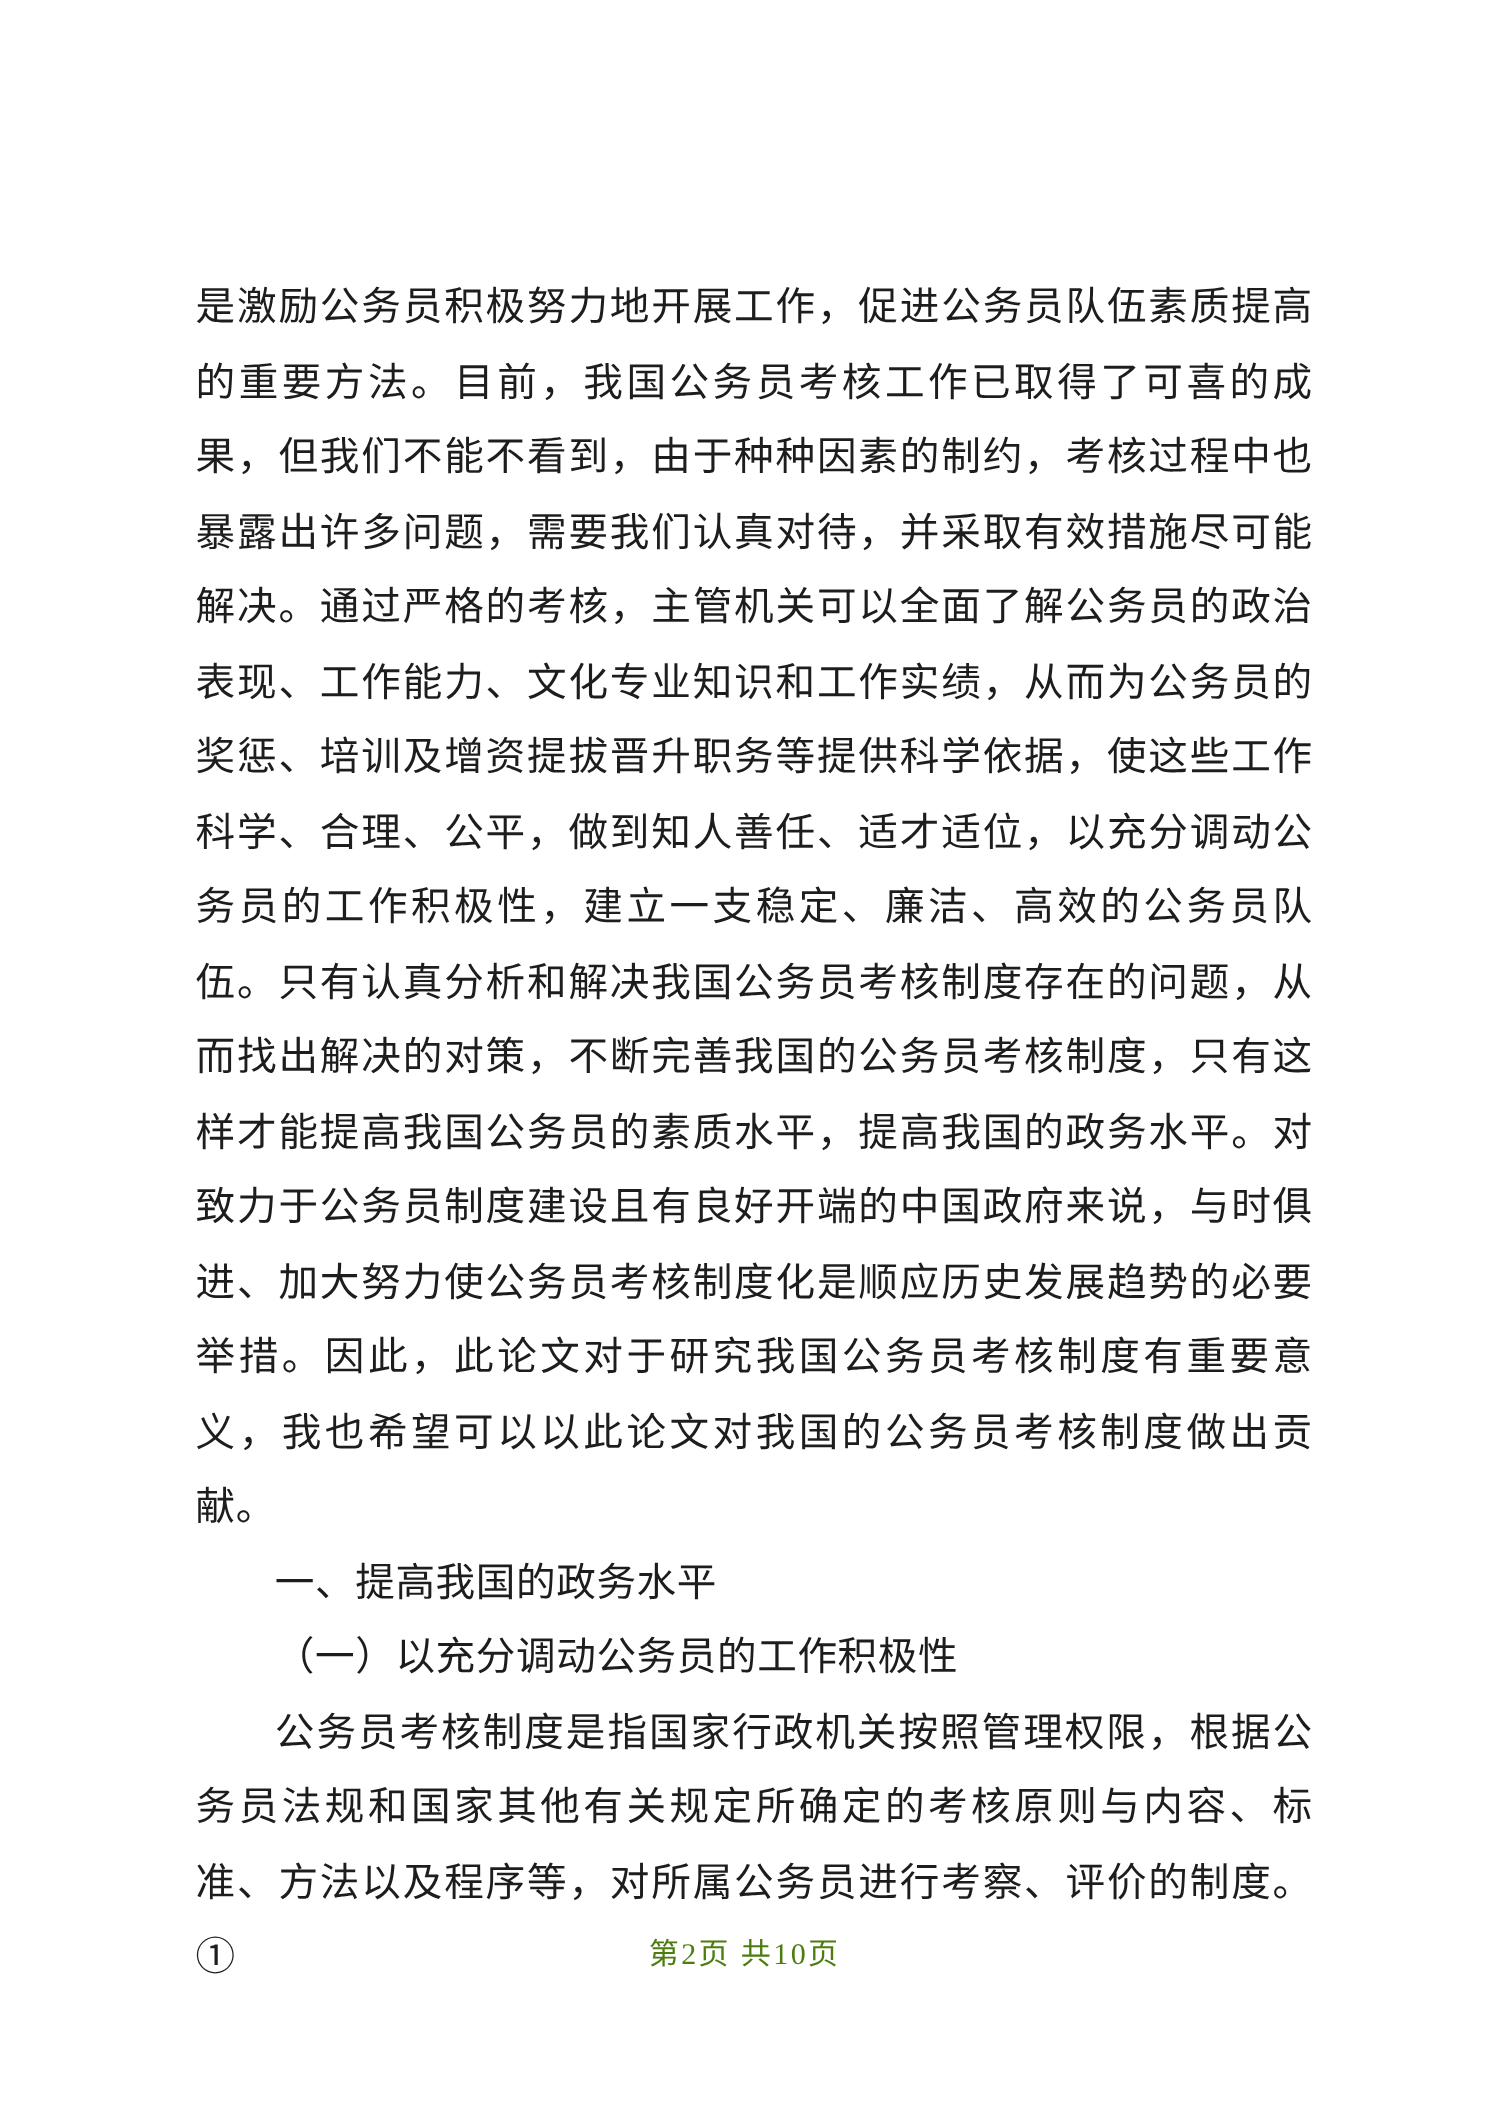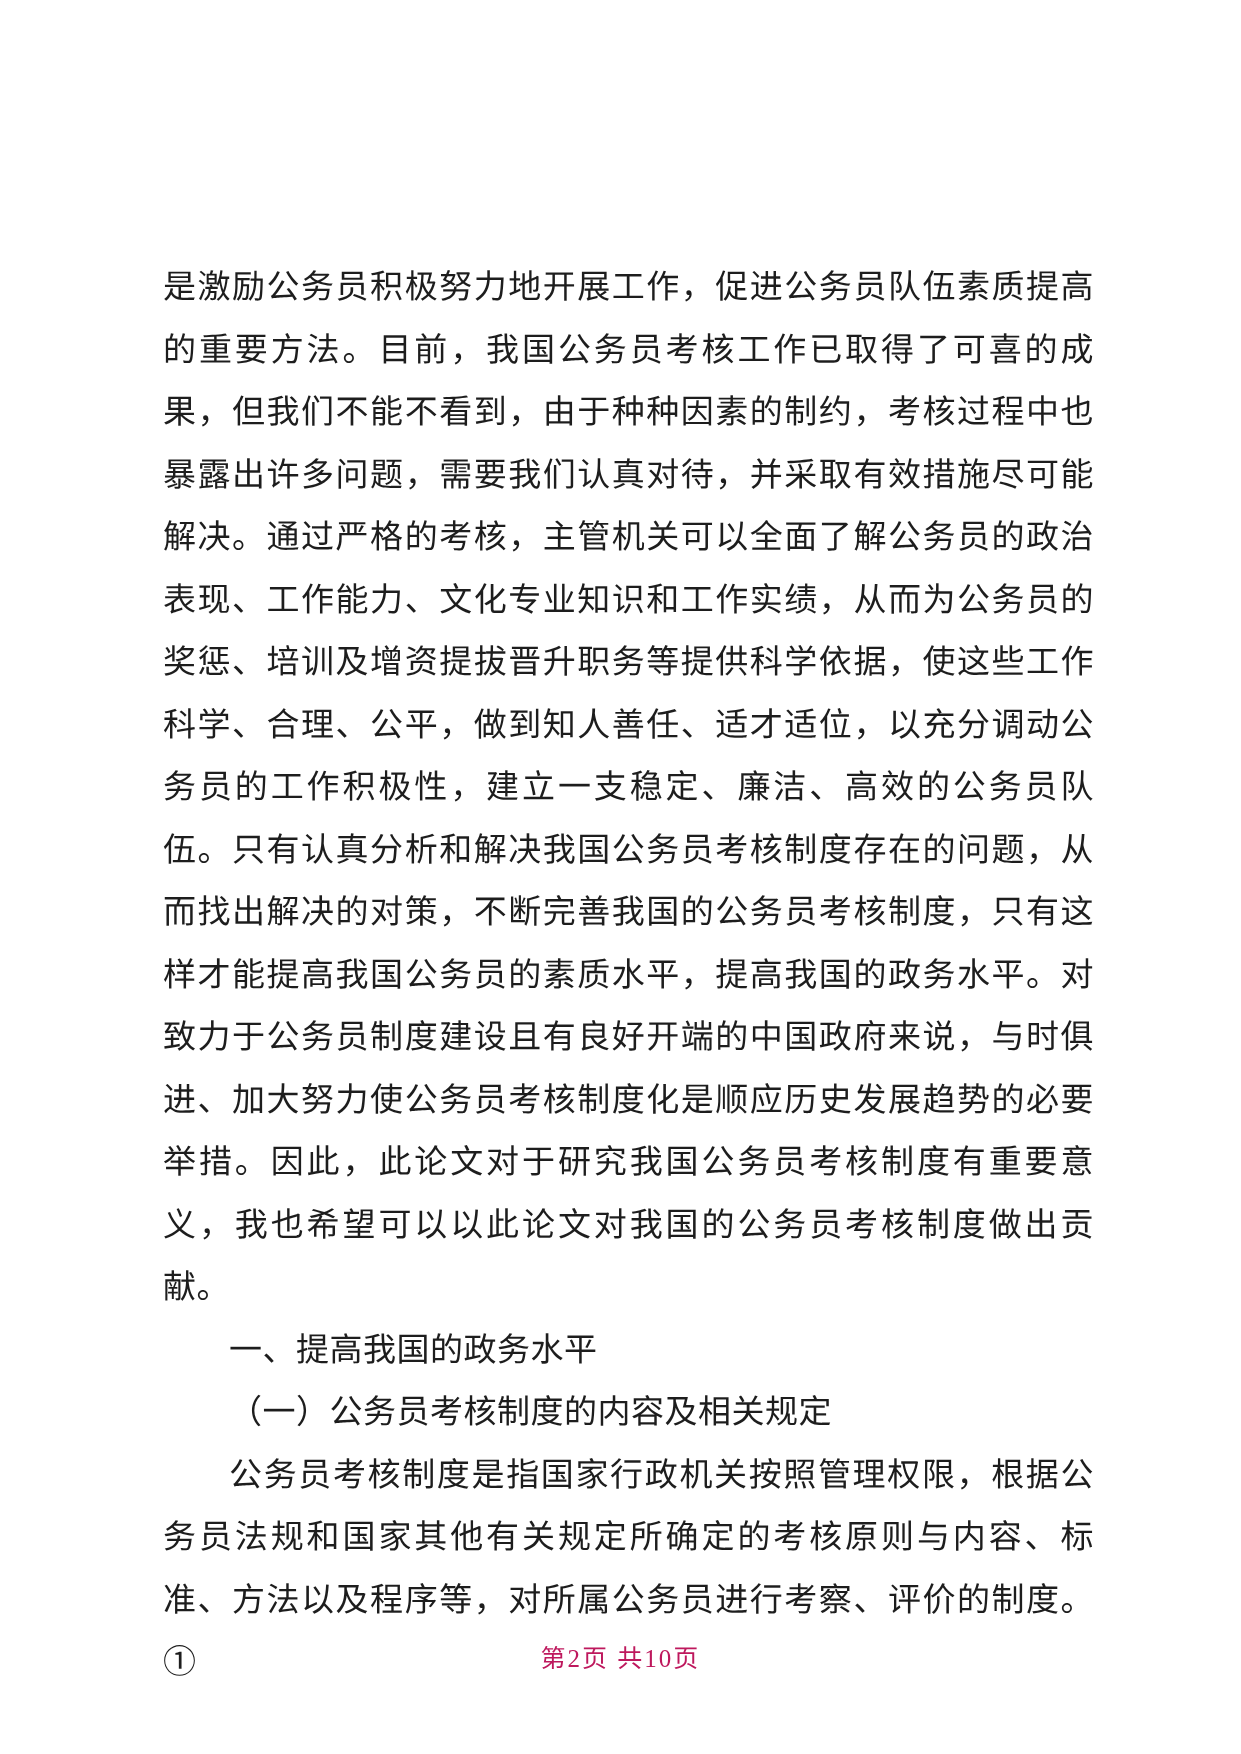--- a/index.html
+++ b/index.html
@@ -9,21 +9,20 @@
     background: #ffffff;
     overflow: hidden;
   }
   .page {
     position: relative;
     width: 1241px;
     height: 1428px;
     background: #ffffff;
     font-family: Liberation Serif, serif;
     color: #1d1d1d;
-    margin-top: 30px;
   }
   .content {
     position: absolute;
     left: 163px;
     top: 226px;
     width: 931px;
     font-size: 33px;
     line-height: 62.5px;
     text-align: justify;
     letter-spacing: 0.5px;
@@ -36,27 +35,27 @@
     text-indent: 2em;
   }
   .footer {
     position: absolute;
     left: 0;
     top: 1608px;
     width: 100%;
     text-align: center;
     font-size: 25px;
     letter-spacing: 2px;
-    color: #be185d;
+    color: #4d7c0f;
   }
 </style>
 </head>
 <body>
 
 <div class="page">
   <div class="content">
     <p class="para">是激励公务员积极努力地开展工作，促进公务员队伍素质提高的重要方法。目前，我国公务员考核工作已取得了可喜的成果，但我们不能不看到，由于种种因素的制约，考核过程中也暴露出许多问题，需要我们认真对待，并采取有效措施尽可能解决。通过严格的考核，主管机关可以全面了解公务员的政治表现、工作能力、文化专业知识和工作实绩，从而为公务员的奖惩、培训及增资提拔晋升职务等提供科学依据，使这些工作科学、合理、公平，做到知人善任、适才适位，以充分调动公务员的工作积极性，建立一支稳定、廉洁、高效的公务员队伍。只有认真分析和解决我国公务员考核制度存在的问题，从而找出解决的对策，不断完善我国的公务员考核制度，只有这样才能提高我国公务员的素质水平，提高我国的政务水平。对致力于公务员制度建设且有良好开端的中国政府来说，与时俱进、加大努力使公务员考核制度化是顺应历史发展趋势的必要举措。因此，此论文对于研究我国公务员考核制度有重要意义，我也希望可以以此论文对我国的公务员考核制度做出贡献。</p>
     <p class="para indent">一、提高我国的政务水平</p>
-    <p class="para indent">（一）公务员考核制度的内容及相关规定</p>
+    <p class="para indent">（一）以充分调动公务员的工作积极性</p>
     <p class="para indent">公务员考核制度是指国家行政机关按照管理权限，根据公务员法规和国家其他有关规定所确定的考核原则与内容、标准、方法以及程序等，对所属公务员进行考察、评价的制度。①</p>
   </div>
   <div class="footer">第2页 共10页</div>
 </div>
 
 </body></html>

